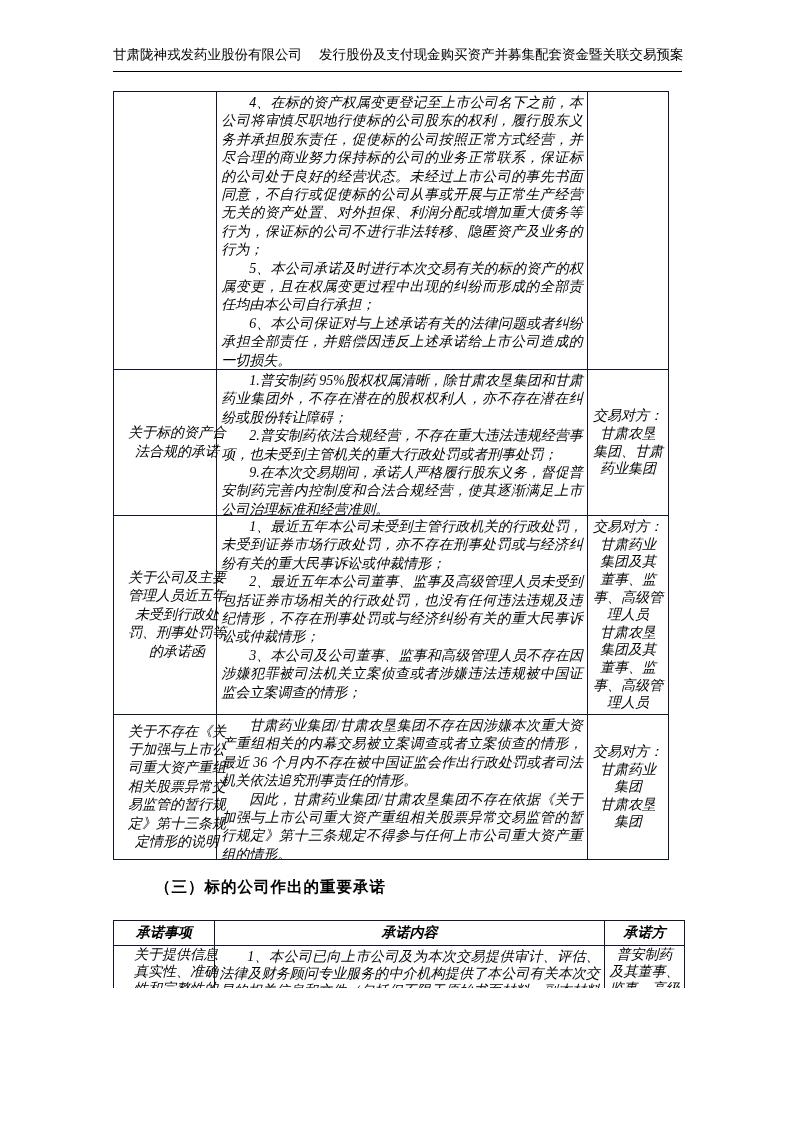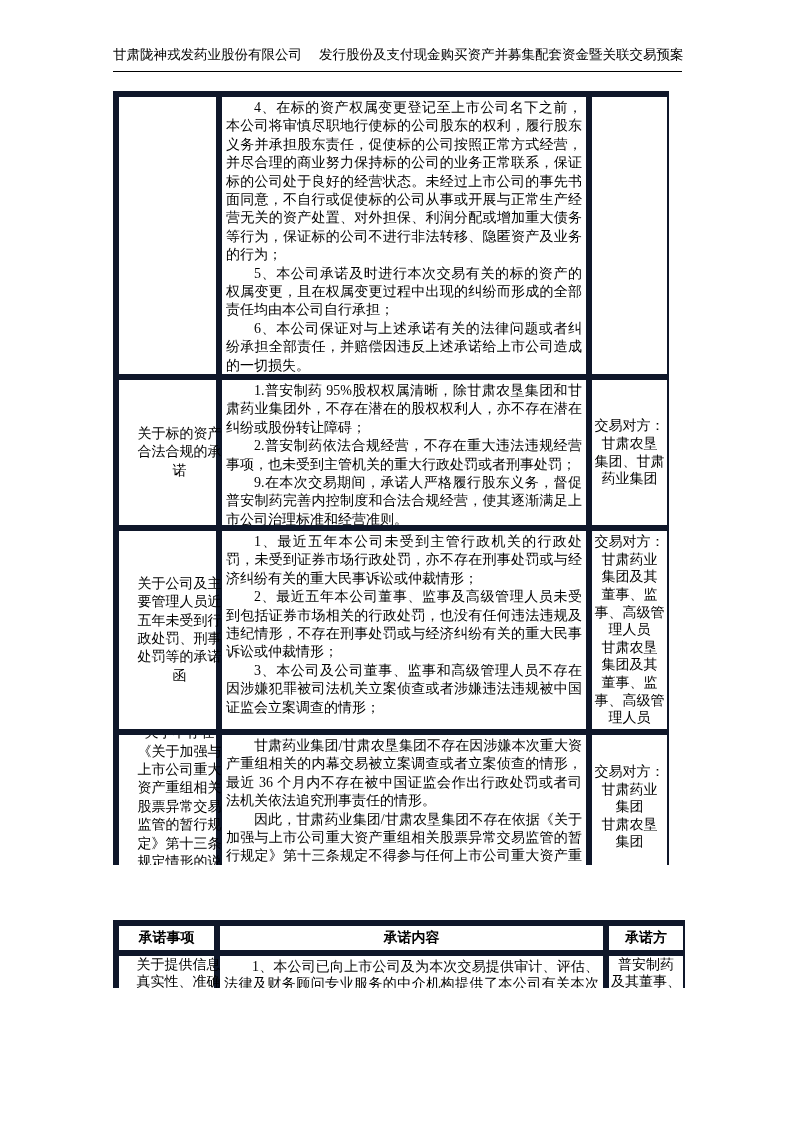--- a/index.html
+++ b/index.html
@@ -27,22 +27,23 @@
   }
   
   .tbl-wrap { position:absolute; overflow:hidden; }
   .t1-wrap { top:91px; left:113px; width:556px; height:774px; }
   .t2-wrap { top:920px; left:113px; width:572px; height:96px; }
   table.doc-table {
     border-collapse:collapse; table-layout:fixed; width:100%;
     border:1.5px solid #000;
   }
   table.doc-table td, table.doc-table th {
-    border:6px solid #0f172a; padding:0; vertical-align:top;
+    border:1px solid #0f172a; padding:0; vertical-align:top;
     font-weight:normal;
+    font-style:italic;
   }
   .cell { overflow:hidden; width:100%; font-size:14px; }
   .cell.center {
     display:flex; flex-direction:column; justify-content:center; align-items:center;
     text-align:center;
   }
   .cell.item { line-height:18.4px; padding:1px 2px;margin-left:12px; }
   .cell.content { padding:2px 4px 0 4px; }
   .cell.content p {
     text-indent:2em; text-align:justify; line-height:18.4px; margin:0;
@@ -160,20 +161,21 @@
 甘肃药业
 集团
 甘肃农垦
 集团</div>
             </td>
         </tr>
       </tbody>
     </table>
   </div>
 
+  <div class="section-heading">（三）标的公司作出的重要承诺</div>
 
   <div class="tbl-wrap t2-wrap">
     <table class="doc-table t2">
       <colgroup>
           <col style="width:101px">
           <col style="width:389px">
           <col style="width:80px">
         </colgroup>
       <thead>
         <tr>

